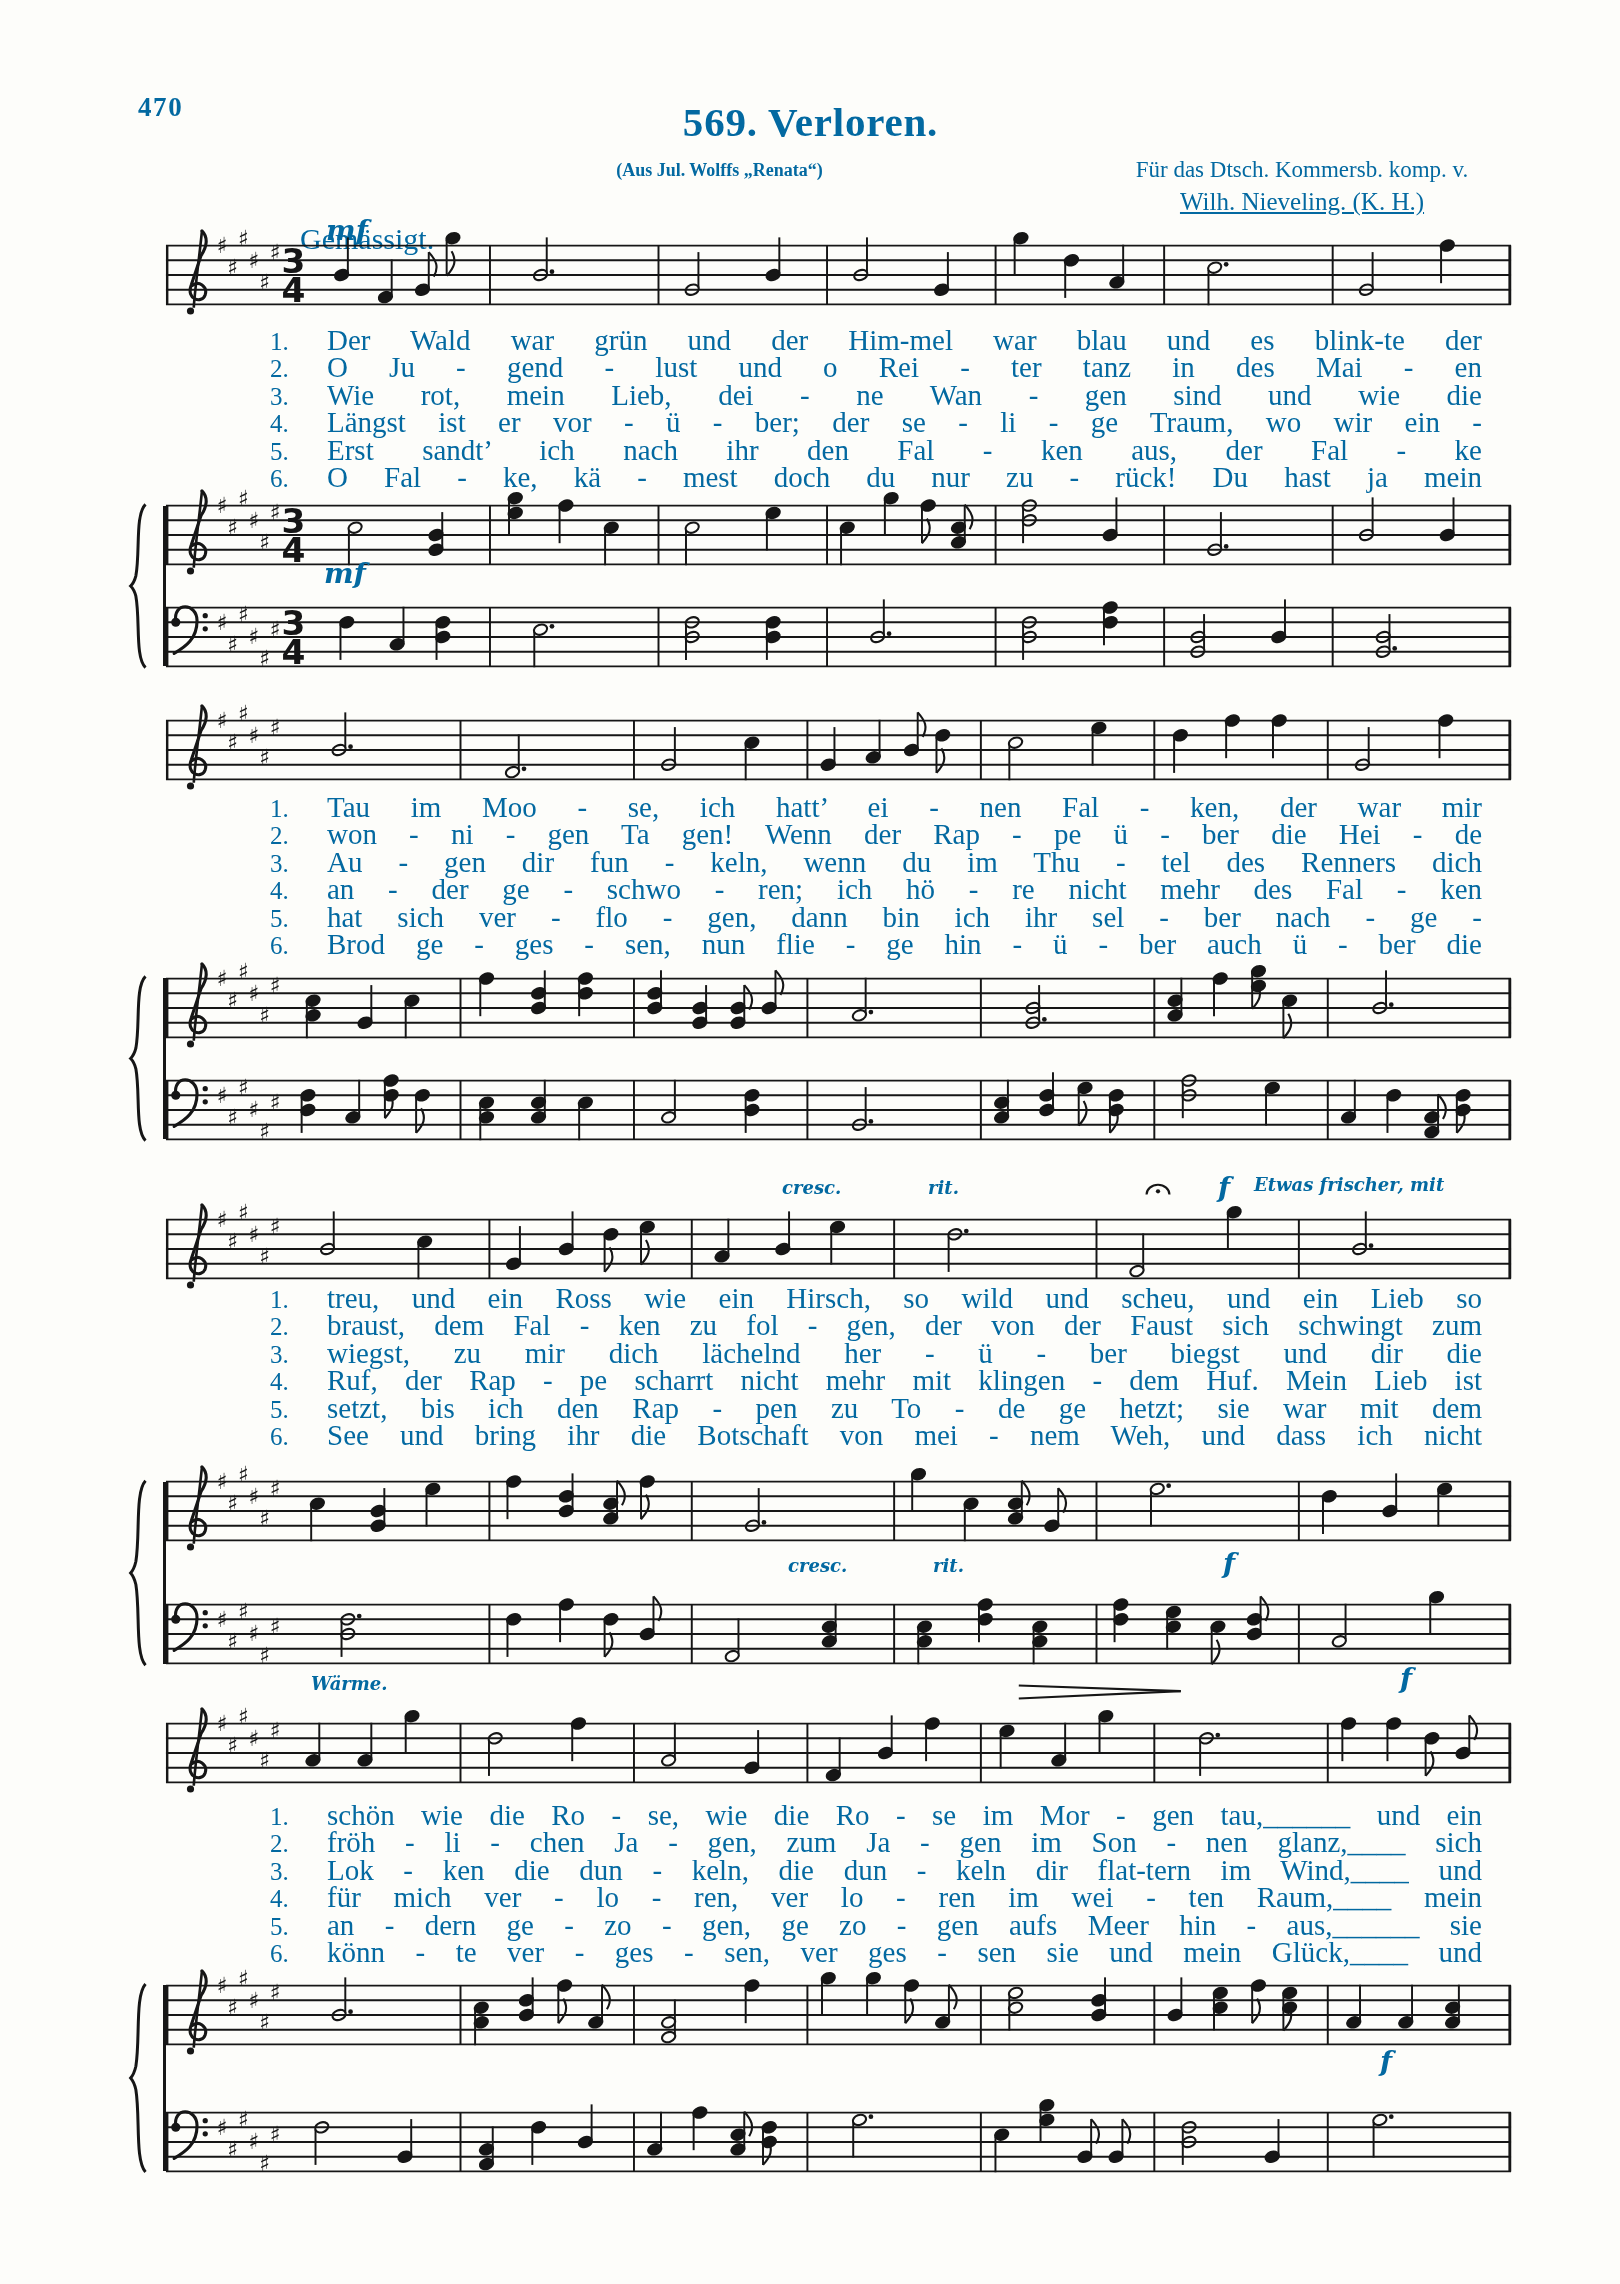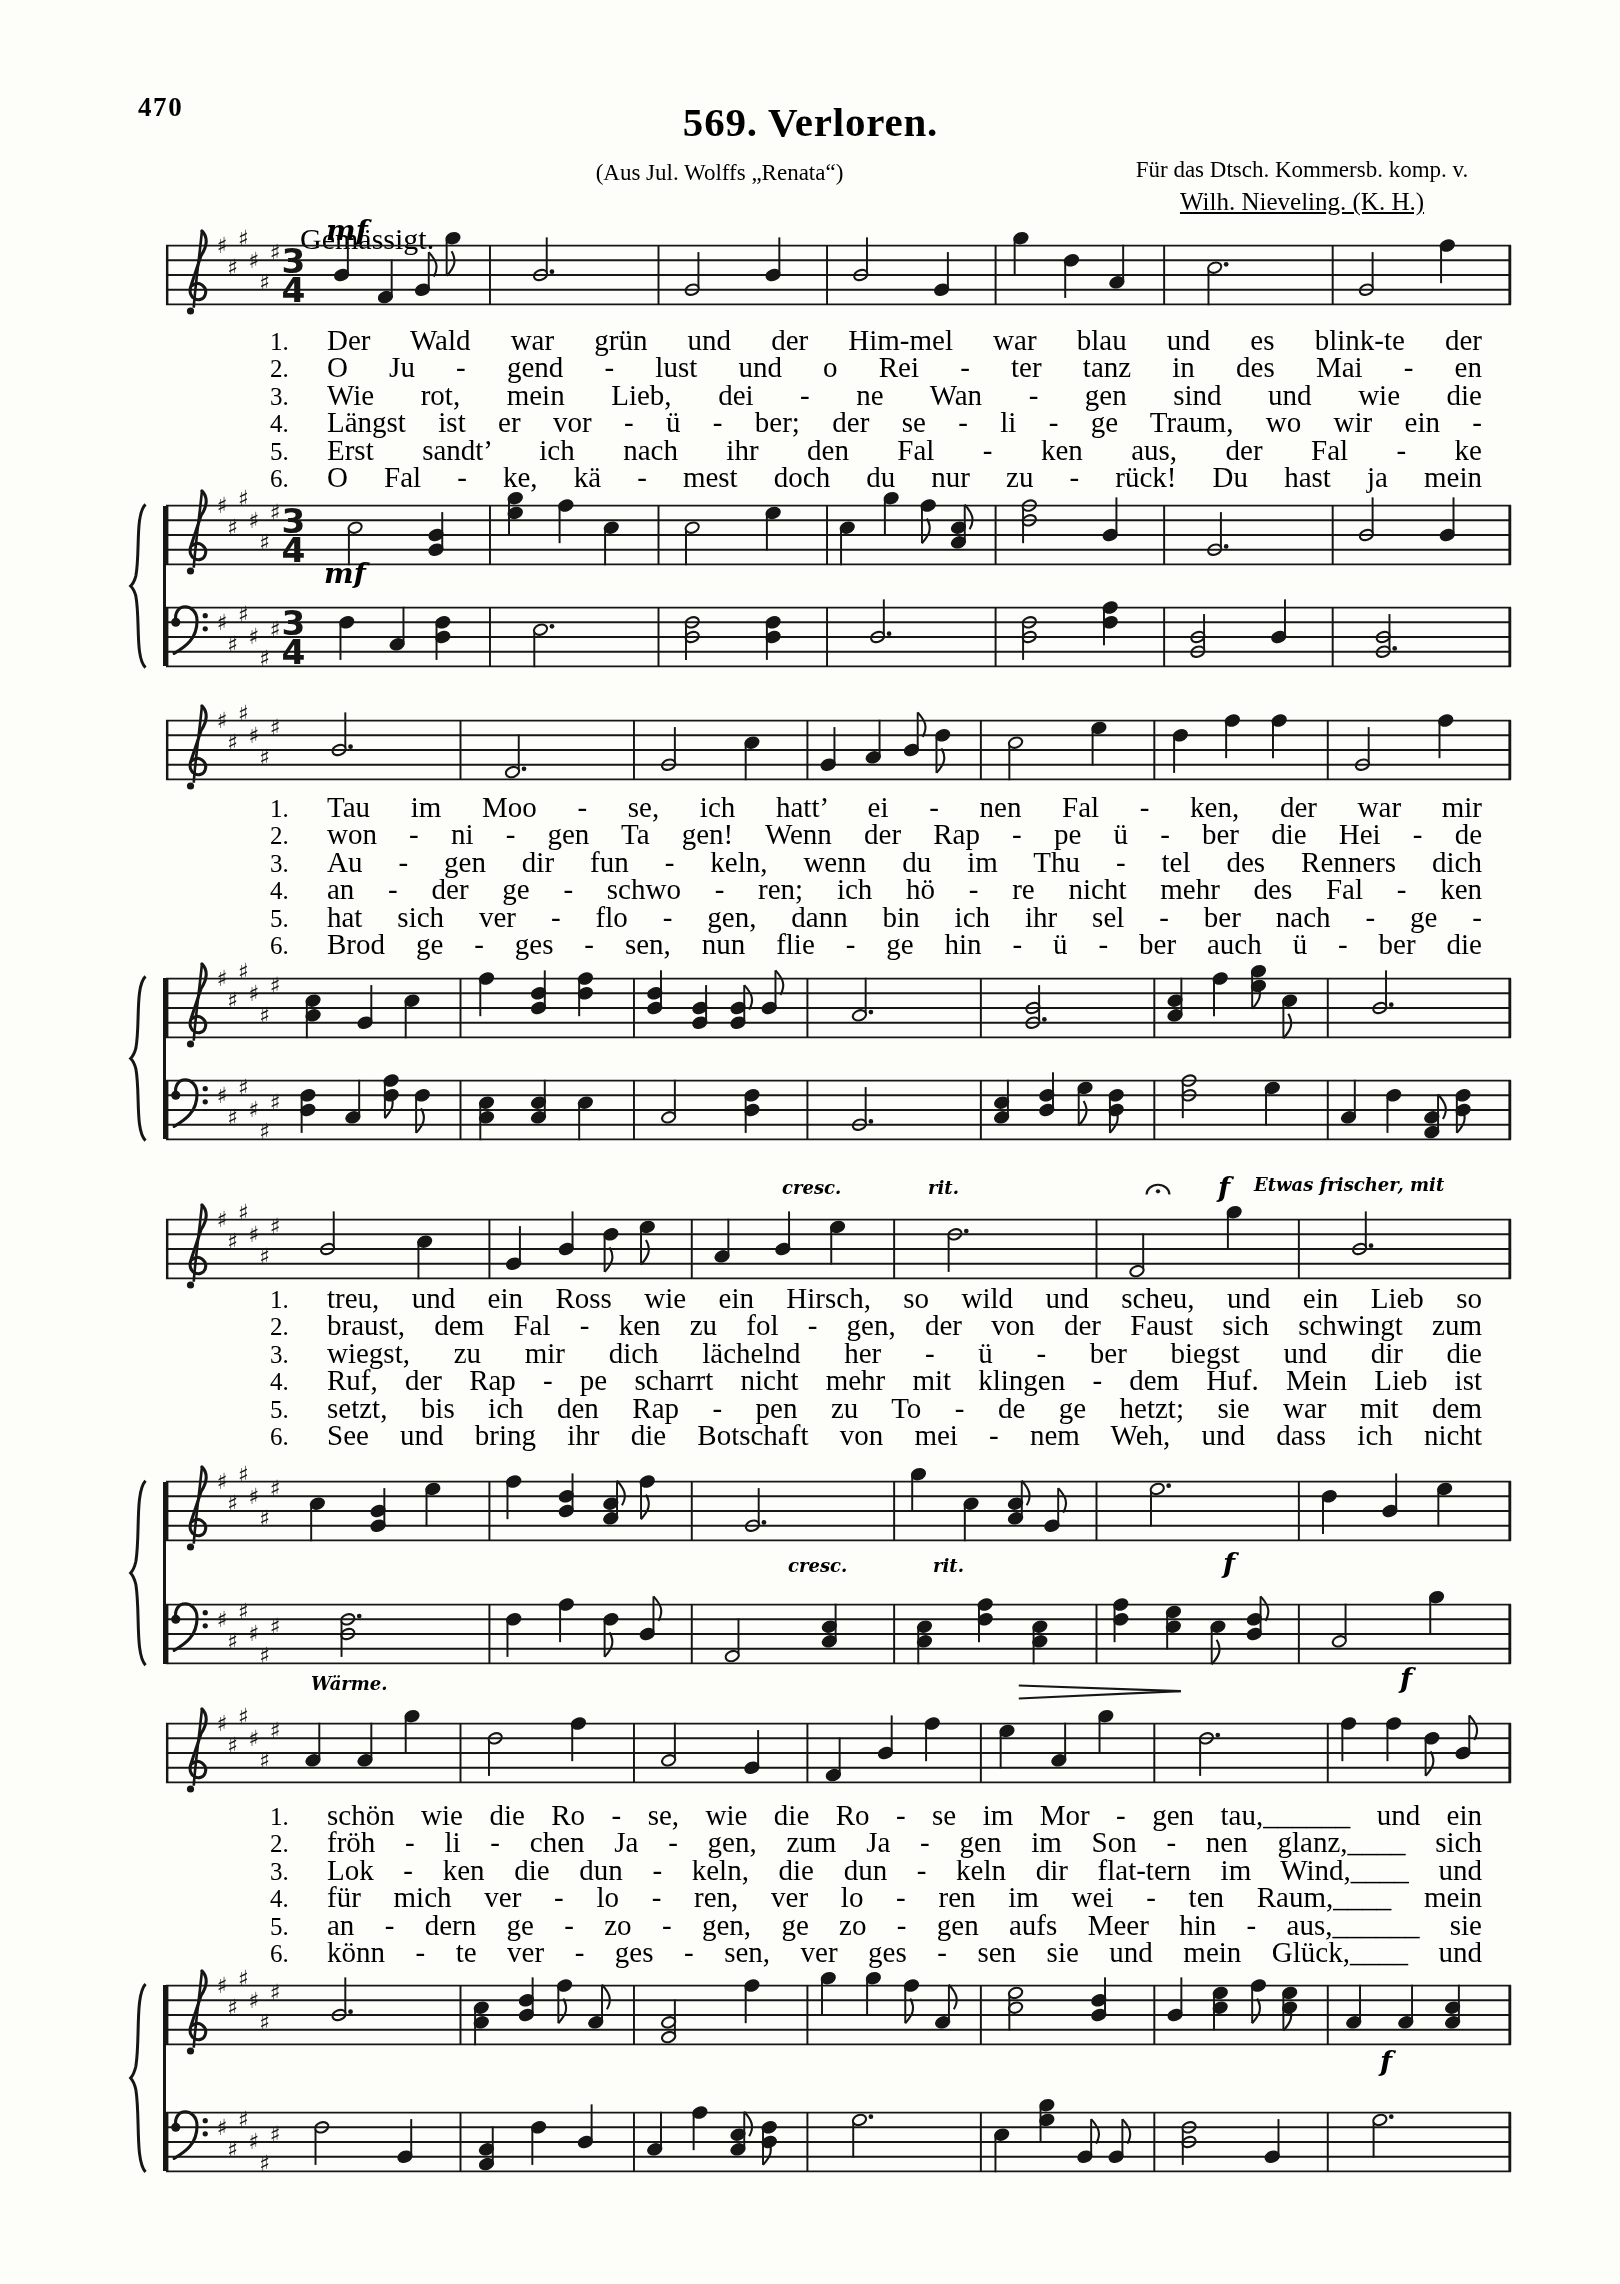--- a/index.html
+++ b/index.html
@@ -1,21 +1,21 @@
 <!DOCTYPE html>
 <html style="font-size:13px"><head>
 <meta charset="utf-8">
 <style>
   html,body{margin:0;padding:0;background:#d8d8d4;}
-  #page{position:relative;width:1621px;height:2284px;background:#fdfdfa;color:#000000;
+  #page{position:relative;width:1621px;height:2284px;background:#fdfdfa;color:#0369a1;
         font-family:"Liberation Serif",serif;overflow:hidden;}
   .abs{position:absolute;}
   .pagenum{font-size:27px;font-weight:bold;letter-spacing:1.6px;}
   .title{width:1621px;text-align:center;font-size:41px;font-weight:bold;letter-spacing:0.8px;}
-  .subtitle{width:1439px;text-align:center;font-size:23px;font-weight:normal;}
+  .subtitle{width:1439px;text-align:center;font-size:18px;font-weight:bold;}
   .attr{width:426px;text-align:center;line-height:1.35;}
   .attr .l1{font-size:23px;}
   .attr .l2{font-size:25px;text-decoration:underline;}
   .tempo{font-size:30px;font-weight:normal;margin-top:32px;}
   .dyn{font-family:"DejaVu Serif",serif;font-style:italic;font-weight:bold;font-size:28px;white-space:nowrap;}
   .dyn.small{font-size:18px;}
   .lyrics{width:1212px;}
   .lrow{display:flex;gap:13px;height:27.4px;align-items:baseline;}
   .ln{flex:none;width:44px;font-size:25px;}
   .lt{flex:1;font-size:29px;text-align:justify;text-align-last:justify;}

